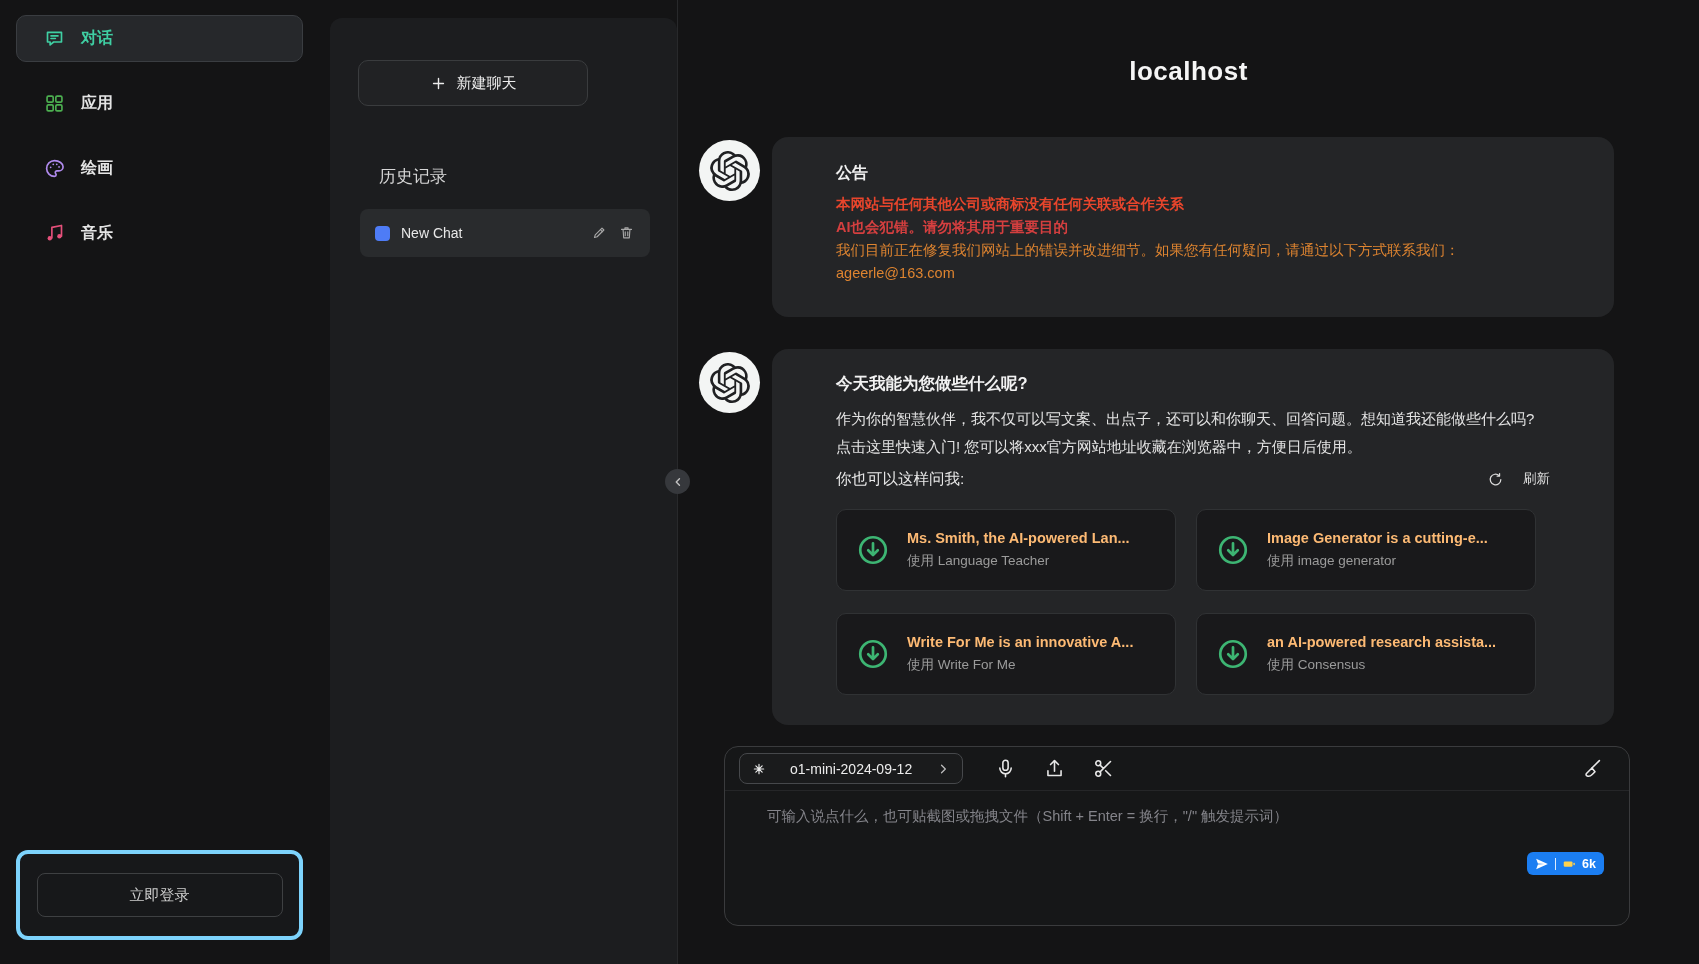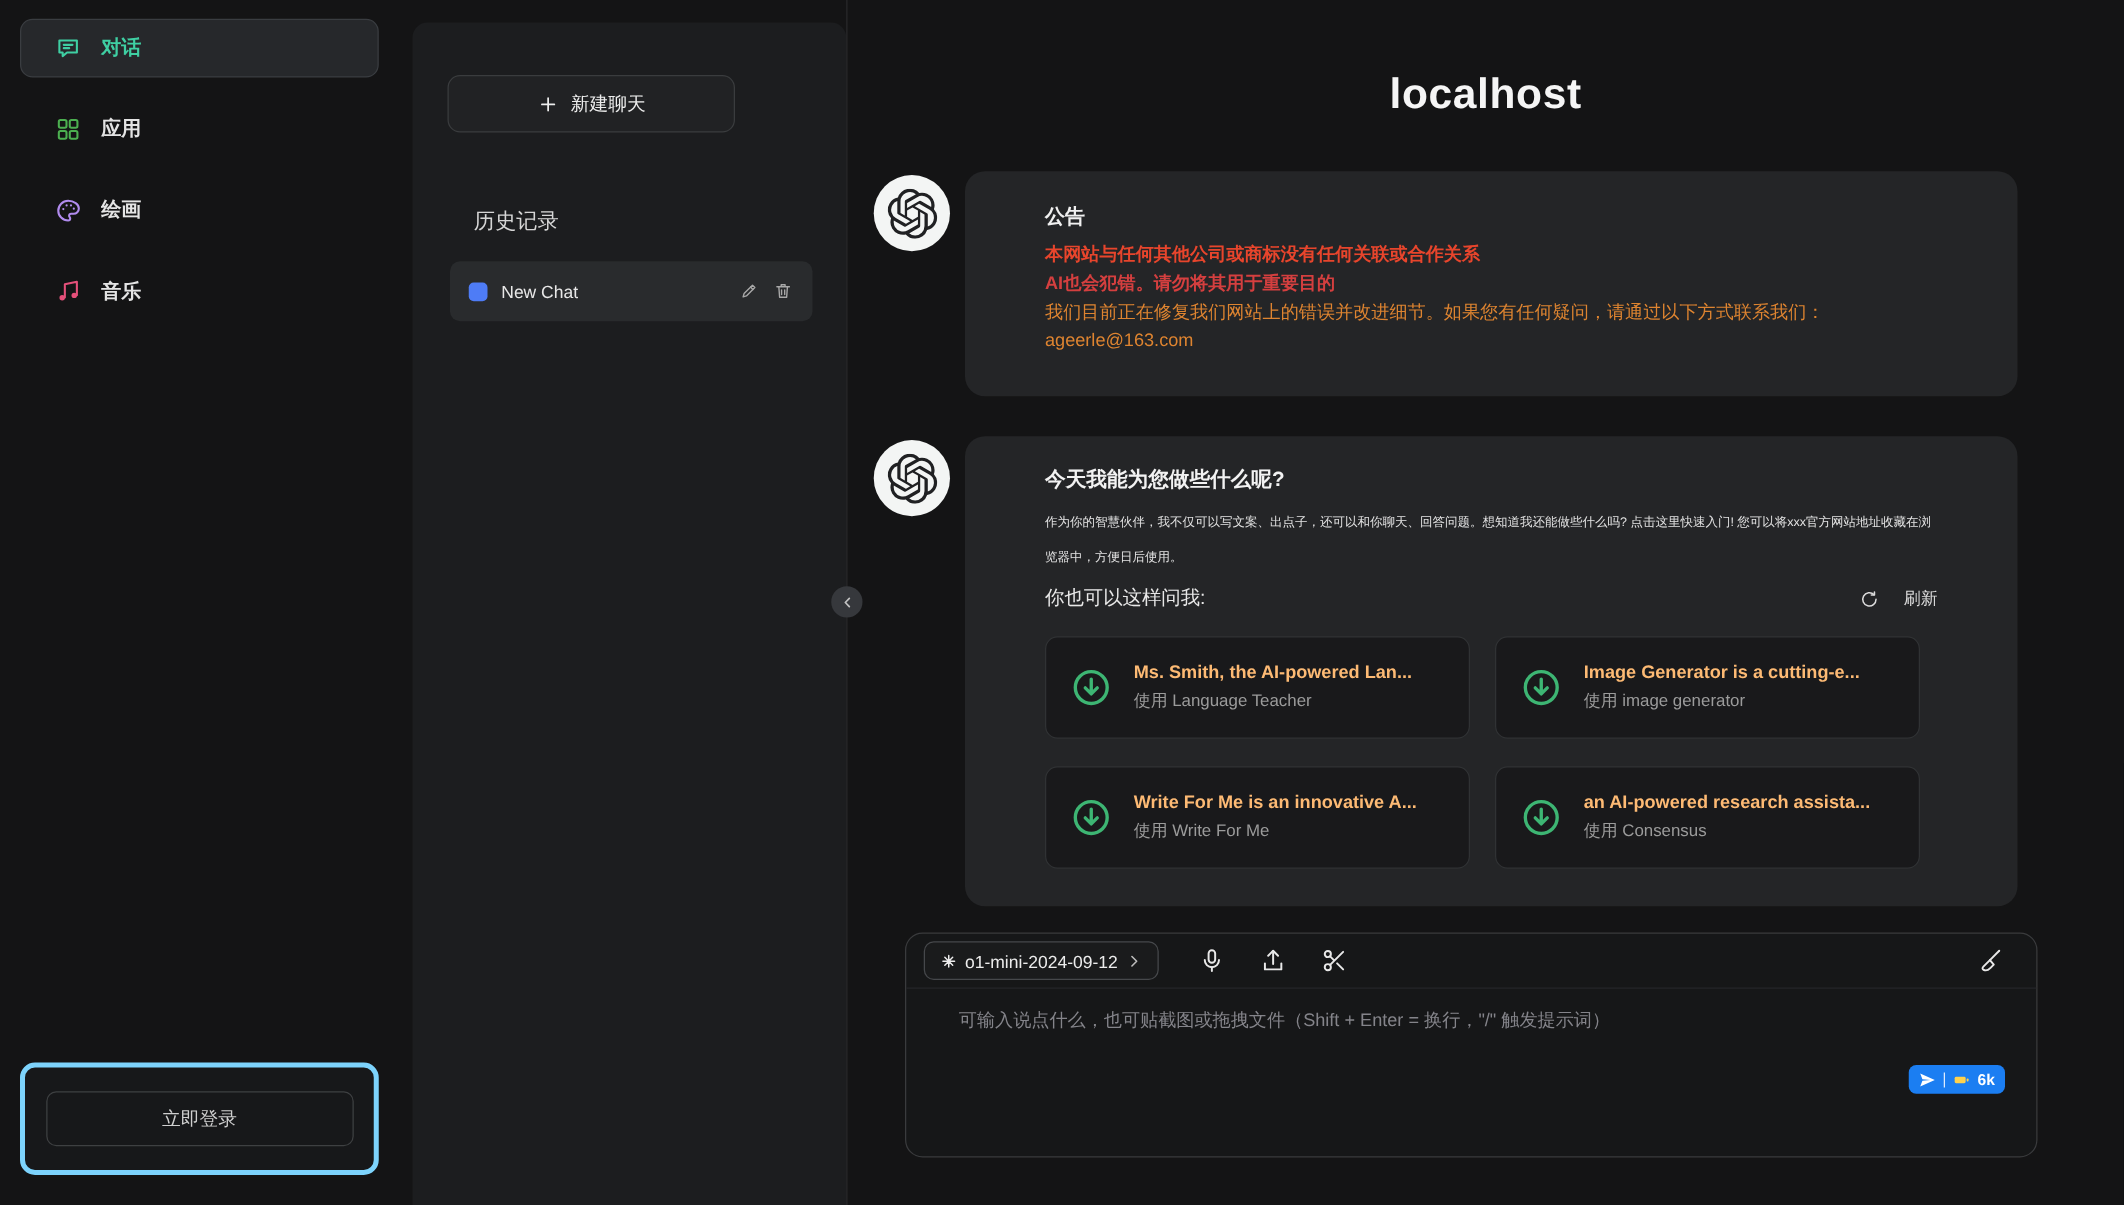--- a/index.html
+++ b/index.html
@@ -43,63 +43,63 @@
 
   .v-divider { position:absolute; left:677px; top:0; width:1px; height:100%; background:#28292b; }
   .collapse-btn { position:absolute; left:665px; top:469px; width:25px; height:25px;
                   border-radius:50%; background:#36383c; color:#c2c2c2; display:flex;
                   align-items:center; justify-content:center; cursor:pointer; z-index:5; }
   .collapse-btn svg { width:14px; height:14px; }
 
   
   .main { position:absolute; left:678px; top:0; width:1021px; height:100%; }
   .page-title { position:absolute; top:56px; left:0; width:100%; text-align:center;
-                font-size:34px; font-weight:800; color:#f5f5f5; letter-spacing:.5px; }
+                font-size:26px; font-weight:800; color:#f5f5f5; letter-spacing:.5px; }
 
   .avatar { position:absolute; width:61px; height:61px; border-radius:50%;
             background:#f3f5f4; display:flex; align-items:center; justify-content:center; }
   .avatar svg { width:40px; height:40px; }
   #avatar1 { left:21px; top:140px; }
   #avatar2 { left:21px; top:352px; }
 
   .msg-card { position:absolute; left:94px; width:842px; background:#242527;
               border-radius:16px; color:#e8e8e8; }
   #card1 { top:137px; height:180px; padding:26px 64px; }
   #card2 { top:349px; padding:24px 64px 30px; }
 
   .announce-heading { font-size:16px; font-weight:700; color:#f0f0f0; margin-bottom:9px; }
   .announce-line { font-size:14.5px; line-height:23px; }
   .a-red-bold { color:#e8452c; font-weight:700; }
   .a-red { color:#d43f3f; font-weight:600; }
   .a-orange { color:#de8430; }
   .a-email { color:#de8430; display:block; font-size:14.5px; line-height:23px; text-decoration:none; cursor:pointer; }
 
   .welcome-heading { font-size:16.5px; font-weight:700; color:#f2f2f2; margin-bottom:10px; }
-  .welcome-body { font-size:10px; line-height:28px; color:#e3e3e3; }
+  .welcome-body { font-size:15px; line-height:28px; color:#e3e3e3; }
   .prompt-row { display:flex; justify-content:space-between; align-items:center;
                 margin-top:4px; font-size:15.5px; line-height:28px; }
   .refresh-btn { display:flex; align-items:center; gap:20px; color:#dcdcdc;
                  font-size:13.5px; cursor:pointer; }
   .refresh-btn svg { width:15px; height:15px; }
 
   .sugg-grid { display:grid; grid-template-columns:340px 340px; gap:22px 20px; margin-top:16px; }
   .sugg-card { height:82px; background:#19191b; border:1px solid #303234; border-radius:10px;
                display:flex; align-items:center; gap:16px; padding:0 18px; cursor:pointer; }
   .sugg-icon { width:36px; height:36px; color:#3db573; flex:0 0 auto; }
   .sugg-icon svg { width:36px; height:36px; }
   .sugg-text { min-width:0; }
   .sugg-title { font-size:14.5px; font-weight:600; color:#fdba74; margin-bottom:6px; white-space:nowrap; }
   .sugg-sub { font-size:13.5px; color:#9b9b9b; white-space:nowrap; }
 
   
   .composer { position:absolute; left:46px; top:746px; width:906px; height:180px;
               border:1px solid #3a3b3d; border-radius:14px; background:#161718; }
   .toolbar { height:44px; display:flex; align-items:center; padding:0 14px;
              border-bottom:1px solid #252628; }
-  .model-chip { height:31px; display:flex; align-items:center; gap:6px; padding:0 12px;
+  .model-chip { height:31px; display:flex; align-items:center; gap:24px; padding:0 12px;
                 border:1px solid #46484b; border-radius:8px; background:#1a1b1c;
                 color:#ececec; font-size:14px; cursor:pointer; }
   .model-chip svg { width:14px; height:14px; }
   .icon-btn { width:24px; height:24px; color:#e8e8e8; display:flex; align-items:center;
               justify-content:center; cursor:pointer; }
   .icon-btn svg { width:21px; height:21px; }
   .ml-big { margin-left:30px; } .ml { margin-left:25px; }
   .broom-btn { margin-left:auto; margin-right:12px; }
   .composer textarea { width:100%; height:92px; background:transparent; border:none; outline:none;
                        resize:none; color:#dddddd; font-size:14.5px; padding:16px 28px 0 42px;

